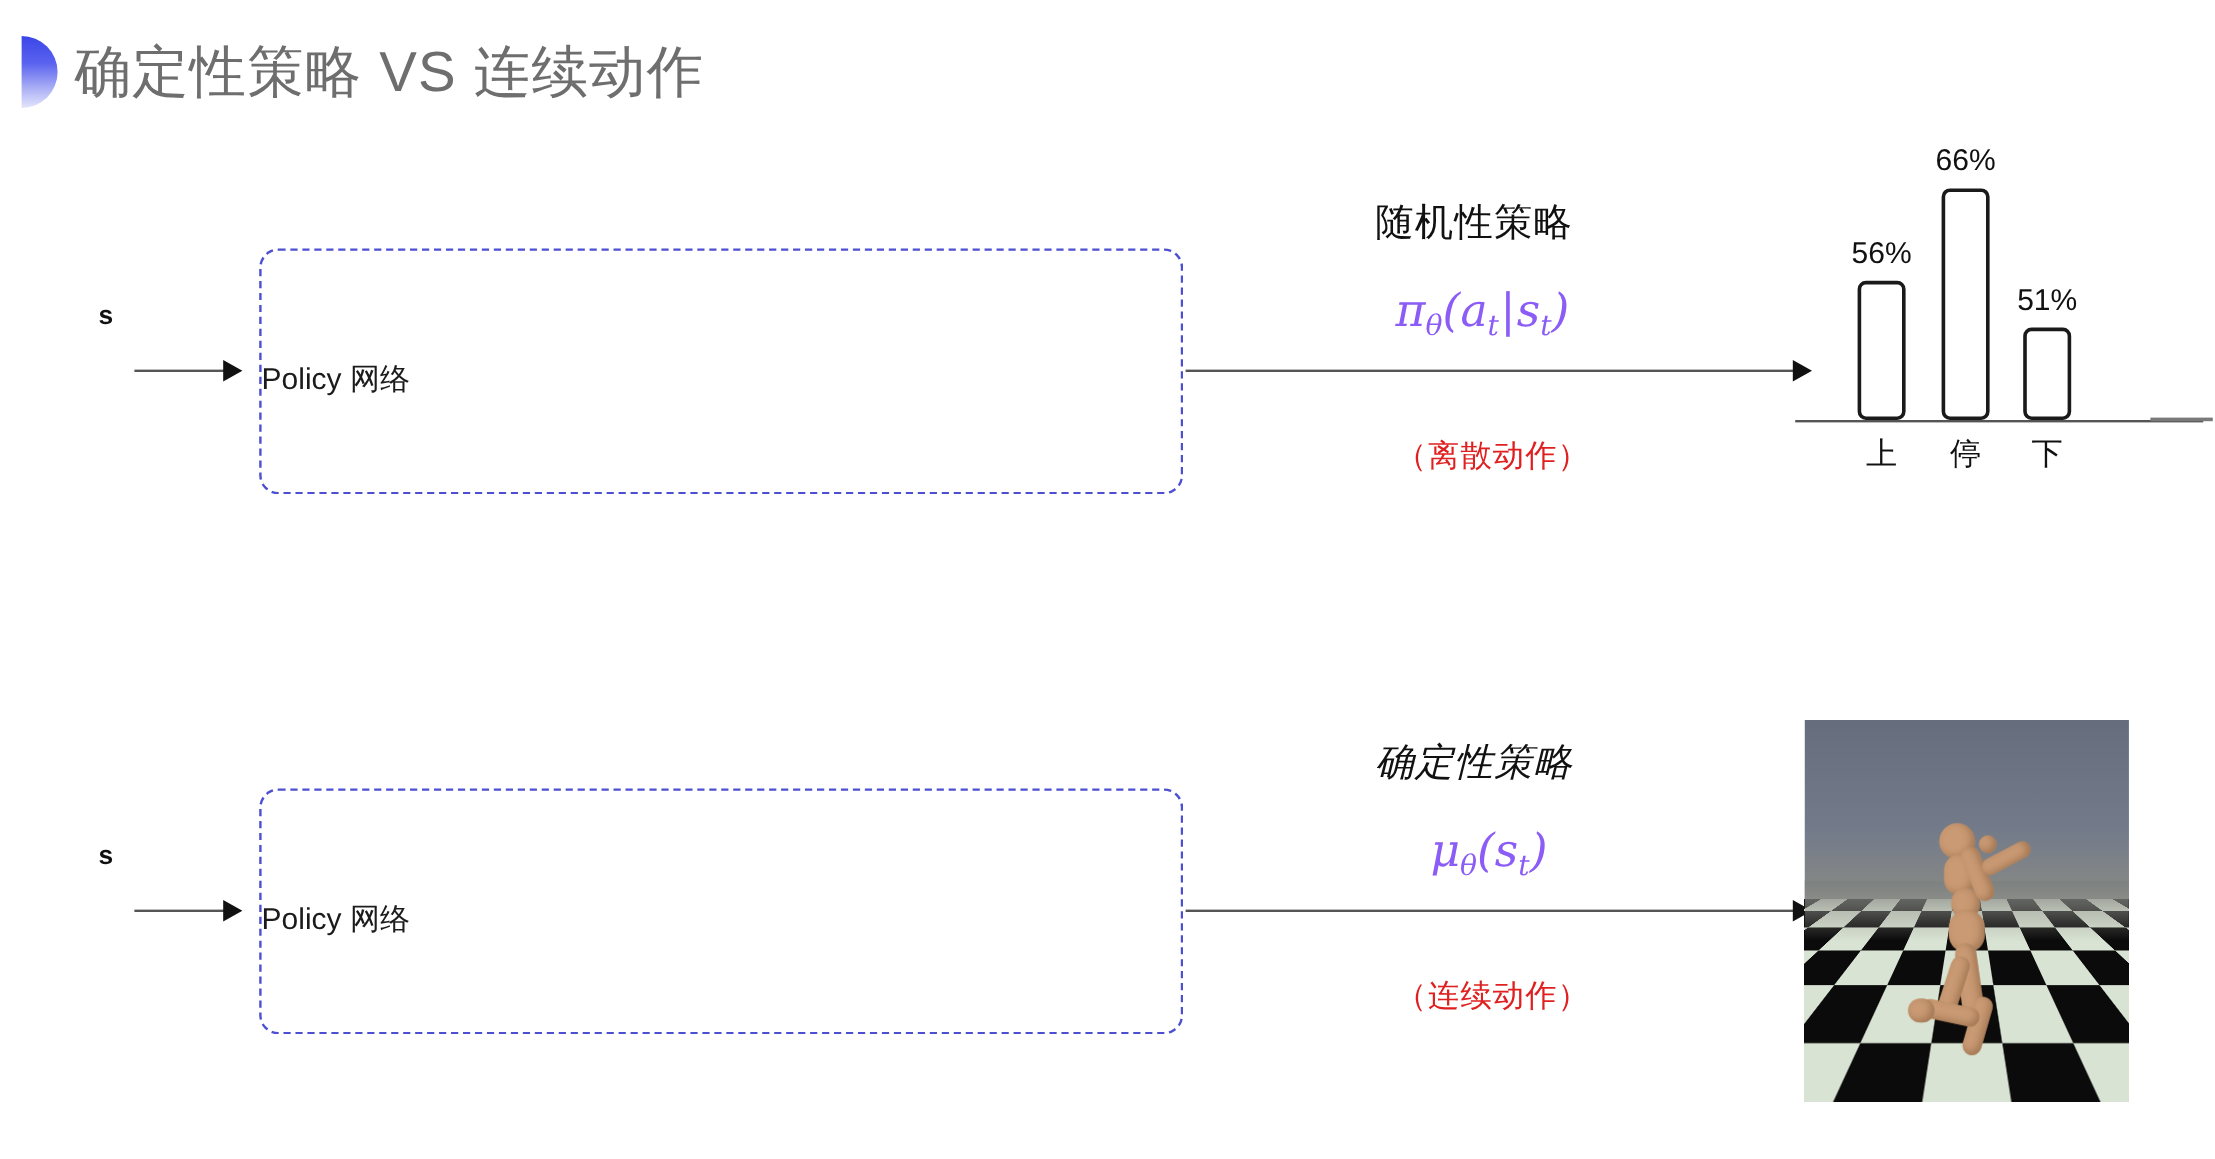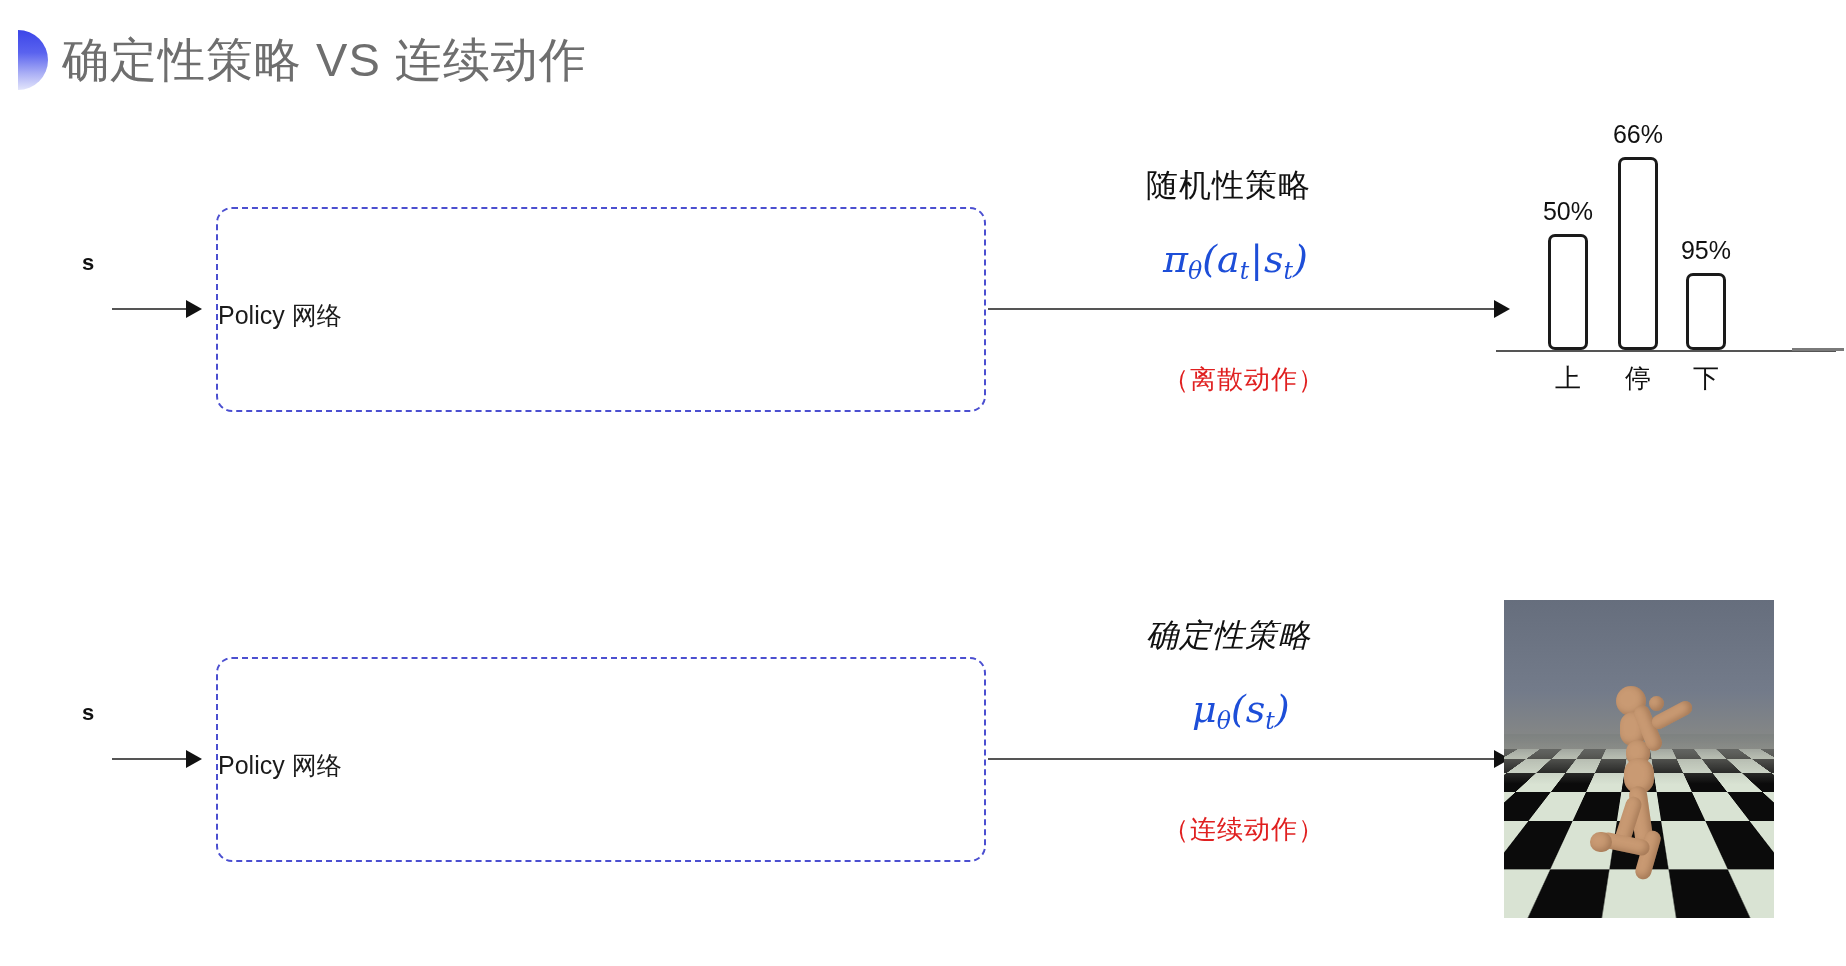--- a/index.html
+++ b/index.html
@@ -84,21 +84,21 @@
     font-size: 32px;
     color: #111;
     white-space: nowrap;
     letter-spacing: 1px;
   }
   .mid-formula {
     position: absolute;
     font-family: "DejaVu Serif", "Liberation Serif", serif;
     font-style: italic;
     font-size: 38px;
-    color: #1d4ed8;
+    color: #8b5cf6;
     white-space: nowrap;
   }
   .mid-formula .sub {
     font-size: 0.62em;
     vertical-align: -0.30em;
     font-style: italic;
   }
   .mid-formula .bar {
     font-style: normal;
     padding: 0 1px;
@@ -232,33 +232,33 @@
   <span>π</span><span class="sub">θ</span><span>(</span><span>a</span><span class="sub">t</span><span class="bar">|</span><span>s</span><span class="sub">t</span><span>)</span>
 </div>
 
 <div class="mid-note" style="left:1163px; top:362px;">（离散动作）</div>
 
 <div id="bar-chart">
   <div id="bar-axis"></div>
 
   <div class="bar-col" style="left:52px;">
     <div class="bar-rect" style="height: 116px;"></div>
-    <div class="bar-value" style="bottom: 124px;">50%</div>
+    <div class="bar-value" style="bottom: 124px;">56%</div>
     <div class="bar-cat" style="bottom: -46px;">上</div>
   </div>
 
   <div class="bar-col" style="left:122px;">
     <div class="bar-rect" style="height: 193px;"></div>
     <div class="bar-value" style="bottom: 201px;">66%</div>
     <div class="bar-cat" style="bottom: -46px;">停</div>
   </div>
 
   <div class="bar-col" style="left:190px;">
     <div class="bar-rect" style="height: 77px;"></div>
-    <div class="bar-value" style="bottom: 85px;">95%</div>
+    <div class="bar-value" style="bottom: 85px;">51%</div>
     <div class="bar-cat" style="bottom: -46px;">下</div>
   </div>
 </div>
 
 <div id="edge-tick"></div>
 
 <div class="state-label" style="left:82px; top:700px;">s</div>
 <div class="arrow-line" style="left:112px; top:758px; width:80px;"></div>
 <div class="arrow-head" style="left:186px; top:750px;"></div>
 

